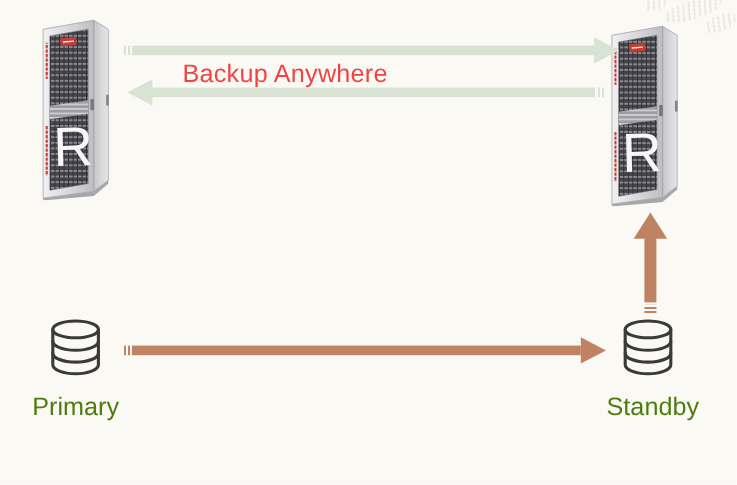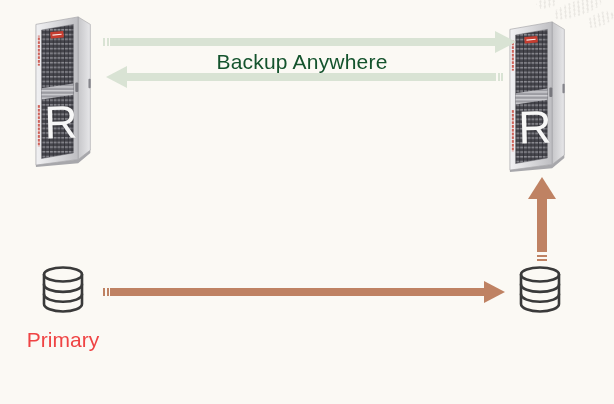--- a/index.html
+++ b/index.html
@@ -10,31 +10,30 @@
     overflow:hidden;
     font-family:"Liberation Sans", sans-serif;
     color:#332f2b;
   }
   .abs{position:absolute;}
 
   
   .flow-label{
     position:absolute;
     width:300px;
-    text-align:center;
     font-size:21px;
     letter-spacing:.2px;
-    color:#14532d;
+    color:#ef4444;
   }
   .db-label{
     position:absolute;
     width:110px;
     text-align:center;
     font-size:21px;
-    color:#ef4444;
+    color:#4d7c0f;
   }
 
   
   .shaft{position:absolute;}
   .head{position:absolute;width:0;height:0;}
   .tail-v{position:absolute;width:6px;height:8px;
     background:repeating-linear-gradient(90deg, var(--ac) 0 2px, transparent 2px 3.5px);}
   .tail-h{position:absolute;width:10px;height:7px;
     background:repeating-linear-gradient(0deg, var(--ac) 0 2px, transparent 2px 3.5px);}
 
@@ -167,14 +166,15 @@
   </div>
 
   <svg class="abs" style="left:41px;top:265px;width:44px;height:49px;" viewBox="0 0 44 49">
       <use href="#db-symbol"></use>
     </svg>
   <div class="db-label" style="left:8px;top:328px;">Primary</div>
 
   <svg class="abs" style="left:518px;top:265px;width:44px;height:49px;" viewBox="0 0 44 49">
       <use href="#db-symbol"></use>
     </svg>
+  <div class="db-label" style="left:489px;top:328px;">Standby</div>
 
 </div>
 
 </body></html>

